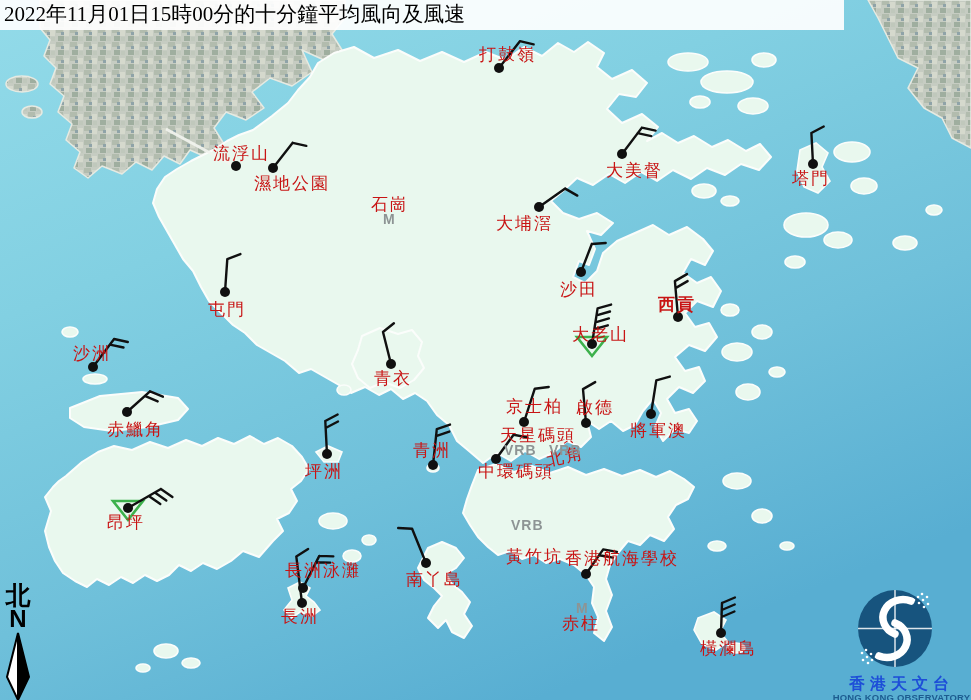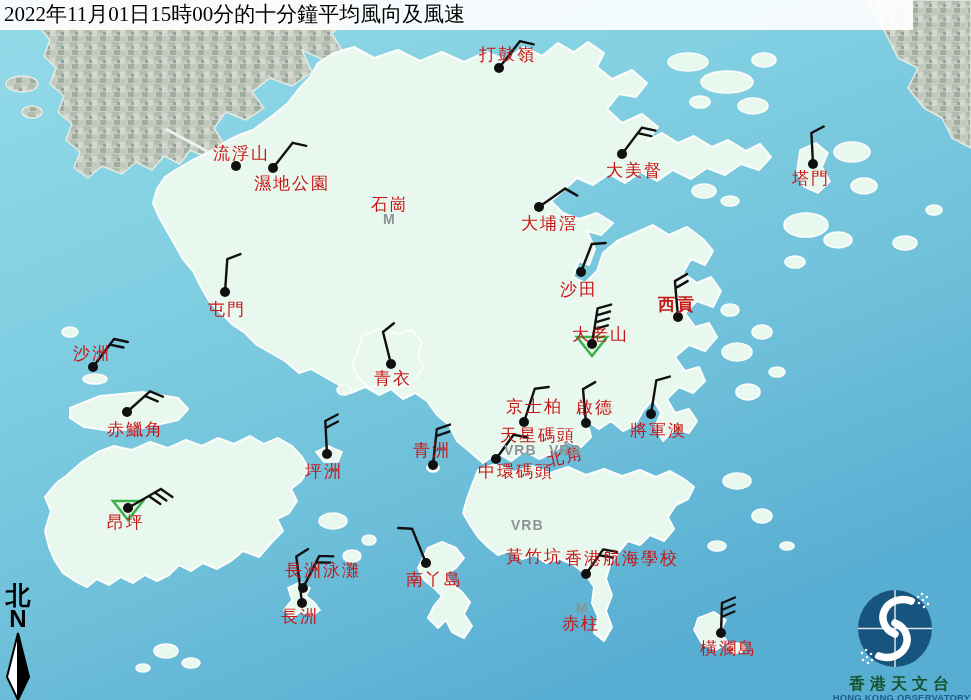--- a/index.html
+++ b/index.html
@@ -12,29 +12,29 @@
   .urban{fill:url(#urb);stroke:#e6eae2;stroke-width:1.5;stroke-linejoin:round;}
   .dot{fill:#101010;}
   .barb{stroke:#101010;stroke-width:2.4;fill:none;stroke-linecap:round;}
   .gust{fill:none;stroke:#3db14c;stroke-width:2.6;}
   .bridge{stroke:#f3f5f0;stroke-width:3;opacity:.9;}
   #labels{position:absolute;left:0;top:0;width:820px;height:700px;}
   .st-label{position:absolute;color:#c81414;font-family:"Liberation Serif","DejaVu Serif",serif;
             font-size:17px;letter-spacing:2px;line-height:1;white-space:nowrap;transform-origin:left top;}
   .ann{position:absolute;color:#8d9494;font-family:"Liberation Sans",sans-serif;
        font-weight:bold;font-size:14px;line-height:1;letter-spacing:1px;}
-  #title-bar{position:absolute;left:0;top:0;width:913px;height:30px;
+  #title-bar{position:absolute;left:0;top:0;width:844px;height:30px;
              background:rgba(255,255,255,0.92);color:#000;
              font-family:"Liberation Serif","DejaVu Serif",serif;font-size:21px;
              line-height:29px;padding-left:4px;box-sizing:border-box;white-space:nowrap;}
   #compass{position:absolute;left:2px;top:583px;width:32px;text-align:center;color:#000;}
   #compass .cn{font-family:"Liberation Serif",serif;font-weight:600;font-size:25px;line-height:1;}
   #compass .n{font-family:"Liberation Sans",sans-serif;font-weight:bold;font-size:24px;line-height:.95;}
   #logo{position:absolute;left:832px;top:586px;width:139px;text-align:center;}
-  #logo .zh{color:#14532d;font-weight:bold;font-size:16px;letter-spacing:5px;
+  #logo .zh{color:#1d4ed8;font-weight:bold;font-size:16px;letter-spacing:5px;
             font-family:"Liberation Serif",serif;line-height:1;margin-top:2px;}
   #logo .en{color:#1d5c90;font-weight:bold;font-size:9.5px;letter-spacing:.2px;
             font-family:"Liberation Sans",sans-serif;line-height:1.2;}
 </style>
 </head>
 <body>
 
 <div id="stage">
 
   <svg id="map-svg" width="971" height="700" viewBox="0 0 971 700">
@@ -175,21 +175,21 @@
   </svg>
 
   <div id="labels">
       <div class="st-label" style="left: 479px; top: 46px;">打鼓嶺</div>
       <div class="st-label" style="left: 213px; top: 145px;">流浮山</div>
       <div class="st-label" style="left: 254px; top: 175px;">濕地公園</div>
       <div class="st-label" style="left: 371px; top: 196px;">石崗</div>
       <div class="ann" style="left: 383px; top: 212px;">M</div>
       <div class="st-label" style="left: 208px; top: 301px;">屯門</div>
       <div class="st-label" style="left: 606px; top: 162px;">大美督</div>
-      <div class="st-label" style="left: 521px; top: 215px;">大埔滘</div>
+      <div class="st-label" style="left: 496px; top: 215px;">大埔滘</div>
       <div class="st-label" style="left: 792px; top: 170px;">塔門</div>
       <div class="st-label" style="left: 560px; top: 281px;">沙田</div>
       <div class="st-label" style="left: 658px; top: 296px; font-weight: bold;">西貢</div>
       <div class="st-label" style="left: 572px; top: 326px;">大老山</div>
       <div class="st-label" style="left: 73px; top: 345px;">沙洲</div>
       <div class="st-label" style="left: 107px; top: 421px;">赤鱲角</div>
       <div class="st-label" style="left: 374px; top: 370px;">青衣</div>
       <div class="st-label" style="left: 305px; top: 463px;">坪洲</div>
       <div class="st-label" style="left: 107px; top: 514px;">昂坪</div>
       <div class="st-label" style="left: 413px; top: 442px;">青洲</div>

